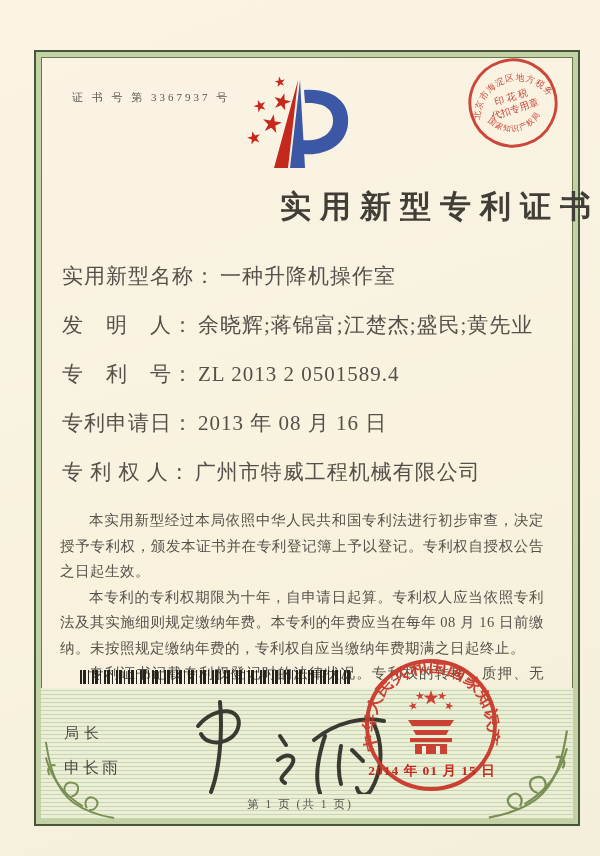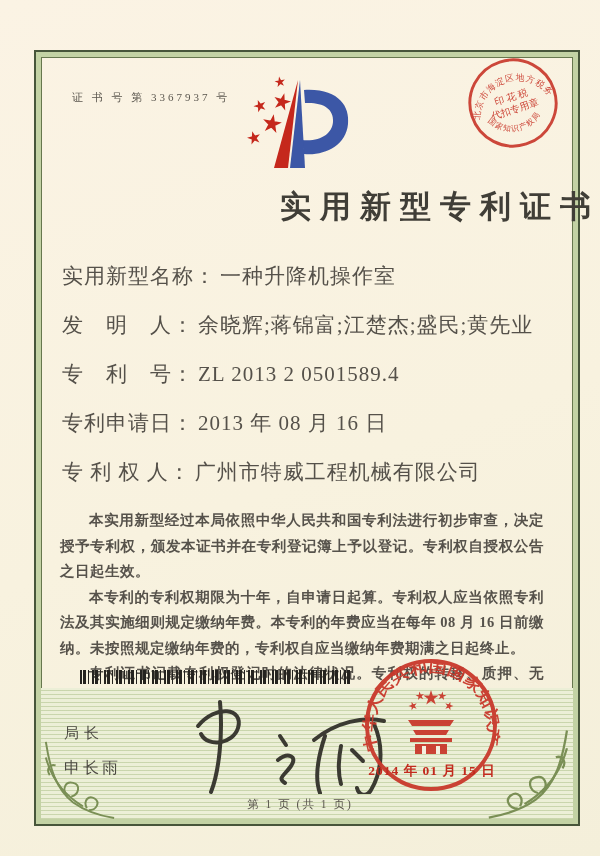--- a/index.html
+++ b/index.html
@@ -26,21 +26,21 @@
   .title{
     position:absolute;left:0;right:0;top:186px;margin:0;
     text-align:right;font-size:31px;font-weight:700;letter-spacing:9px;
     color:#403e37;
   }
   .fields{position:absolute;left:62px;top:262px;width:486px;}
   .field{font-size:21px;color:#55514a;margin-bottom:21px;letter-spacing:1px;}
   .field .lbl{color:#55514a;}
   .field .val{margin-left:4px;}
   .paras{position:absolute;left:60px;right:56px;top:508px;text-align:justify;}
-  .paras p{margin:0;font-size:14.5px;line-height:25.5px;text-indent:2em;color:#56524b;letter-spacing:.5px;font-weight:bold;}
+  .paras p{margin:0;font-size:14.5px;line-height:25.5px;text-indent:2em;color:#56524b;letter-spacing:.5px;}
   .barcode{
     position:absolute;left:80px;top:670px;width:272px;height:14px;
     background:
       repeating-linear-gradient(90deg,#25231f 0 2px,transparent 2px 3px,#25231f 3px 6px,transparent 6px 8px,#25231f 8px 9px,transparent 9px 12px);
   }
   
   .band{
     position:absolute;left:41px;top:688px;right:27px;bottom:37px;
     background:
       repeating-linear-gradient(0deg, rgba(146,172,104,.38) 0 1px, rgba(146,172,104,0) 1px 4px),

